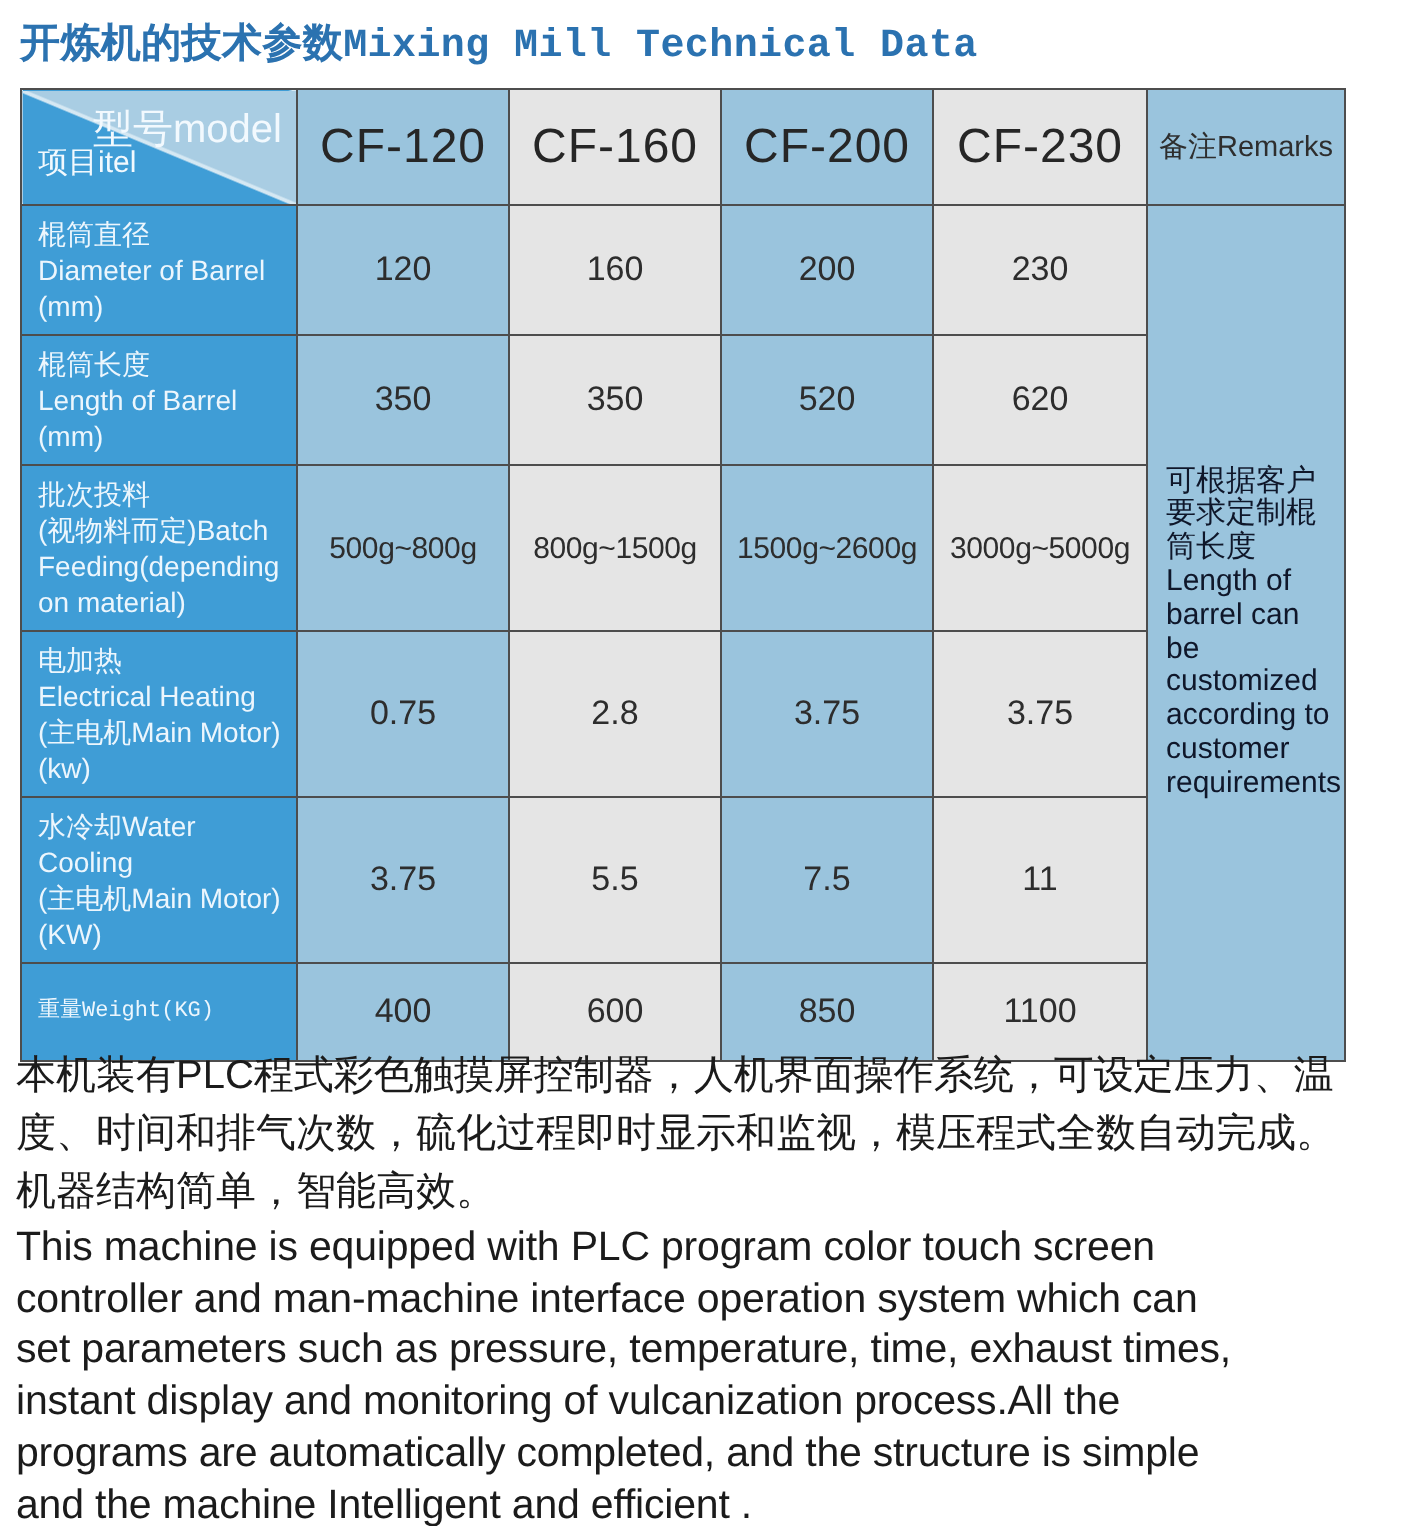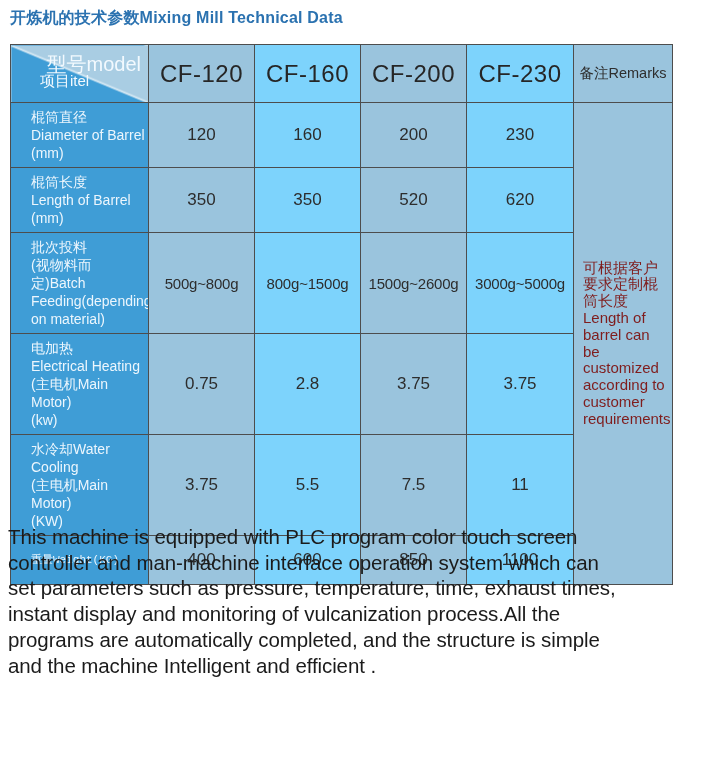--- a/index.html
+++ b/index.html
@@ -6,79 +6,80 @@
   html,body { background:#ffffff; }
   .page {
     position:relative;
     width:702px; height:763px;
     background:#ffffff;
     font-family:"Liberation Sans","DejaVu Sans",sans-serif;
     overflow:hidden;
   }
   .title {
     position:absolute; left:10px; top:8px;
-    font-size:16px; font-weight:700;
+    font-size:20px; font-weight:700;
     color:#2b72b0; letter-spacing:.2px;
     white-space:nowrap;
+    font-family:Liberation Mono, monospace;
   }
   table.spec {
     position:absolute; left:10px; top:44px;
     width:662px; border-collapse:collapse; table-layout:fixed;
   }
   table.spec td { border:1px solid #4d4d4d; overflow:hidden; }
   
   tr.hrow  { height:58px; }
   tr.r0 { height:65px; }
   tr.r1 { height:63px; }
   tr.r2 { height:63px; }
   tr.r3 { height:65px; }
   tr.r4 { height:60px;border-radius:32px; }
   tr.r5 { height:49px; }
   
   .bg-db { background:#3f9dd6; }
   .bg-lb { background:#9ac4dd; }
-  .bg-w  { background:#7dd3fc; }
+  .bg-w  { background:#e5e5e5; }
   
   td.model-h {
     font-size:24px; color:#262626; text-align:center;
     vertical-align:middle; font-weight:400; letter-spacing:.5px;
   }
   td.remarks-h {
     font-size:14.5px; color:#2e2e2e; text-align:center; vertical-align:middle;
   }
   
   td.corner {
     position:relative; padding:0;
     background:linear-gradient(to top right,
       #3f9dd6 48.6%, #d5e8f3 49.4% 50.4%, #a9cde3 51.2%);
   }
   .corner-top {
     position:absolute; top:6px; right:7px;
     color:#f2f9fe; font-size:20px;
   }
   .corner-bottom {
     position:absolute; bottom:11px; left:8px;
-    color:#f2f9fe; font-size:15px;margin-left:21px;
+    color:#f2f9fe; font-size:15px;
   }
   
   td.rlabel {
     color:#ecf6fd; font-size:14px; line-height:18px;
-    padding:5px 2px 5px 20px; vertical-align:middle;
+    padding:5px 2px 5px 8px; vertical-align:middle;
     white-space:pre-line;
   }
   tr.r5 td.rlabel { font-size:11px;font-family:Liberation Mono, monospace; }
   
   td.val {
     font-size:17px; color:#2d2d2d; text-align:center; vertical-align:middle;
   }
   tr.r2 td.val { font-size:15px; letter-spacing:-0.2px; }
   
   td.remarks {
     vertical-align:middle; text-align:left;
-    font-size:15px; line-height:16.8px; color:#7f1d1d;
+    font-size:15px; line-height:16.8px; color:#0f172a;
     padding:4px 2px 4px 9px; white-space:pre-line;
   }
   
   .desc { position:absolute; left:8px; top:524px; width:692px; color:#1b1b1b; }
   .desc-zh { font-size:20px; line-height:29px; white-space:pre-line; }
   .desc-en { font-size:20.5px; line-height:25.7px; white-space:pre-line; letter-spacing:-0.1px; }
 </style>
 </head>
 <body>
 
@@ -173,20 +174,23 @@
         <td class="rlabel bg-db">重量Weight(KG)</td>
         <td class="val bg-lb">400</td>
         <td class="val bg-w">600</td>
         <td class="val bg-lb">850</td>
         <td class="val bg-w">1100</td>
       </tr>
     </tbody>
   </table>
 
   <div class="desc">
+    <div class="desc-zh">本机装有PLC程式彩色触摸屏控制器，人机界面操作系统，可设定压力、温
+度、时间和排气次数，硫化过程即时显示和监视，模压程式全数自动完成。
+机器结构简单，智能高效。</div>
     <div class="desc-en">This machine is equipped with PLC program color touch screen
 controller and man-machine interface operation system  which can
  set parameters such as pressure, temperature, time, exhaust times,
 instant display and monitoring of vulcanization process.All the
 programs are automatically completed, and the structure is simple
 and the machine Intelligent and efficient .</div>
   </div>
 
 </div>
 

